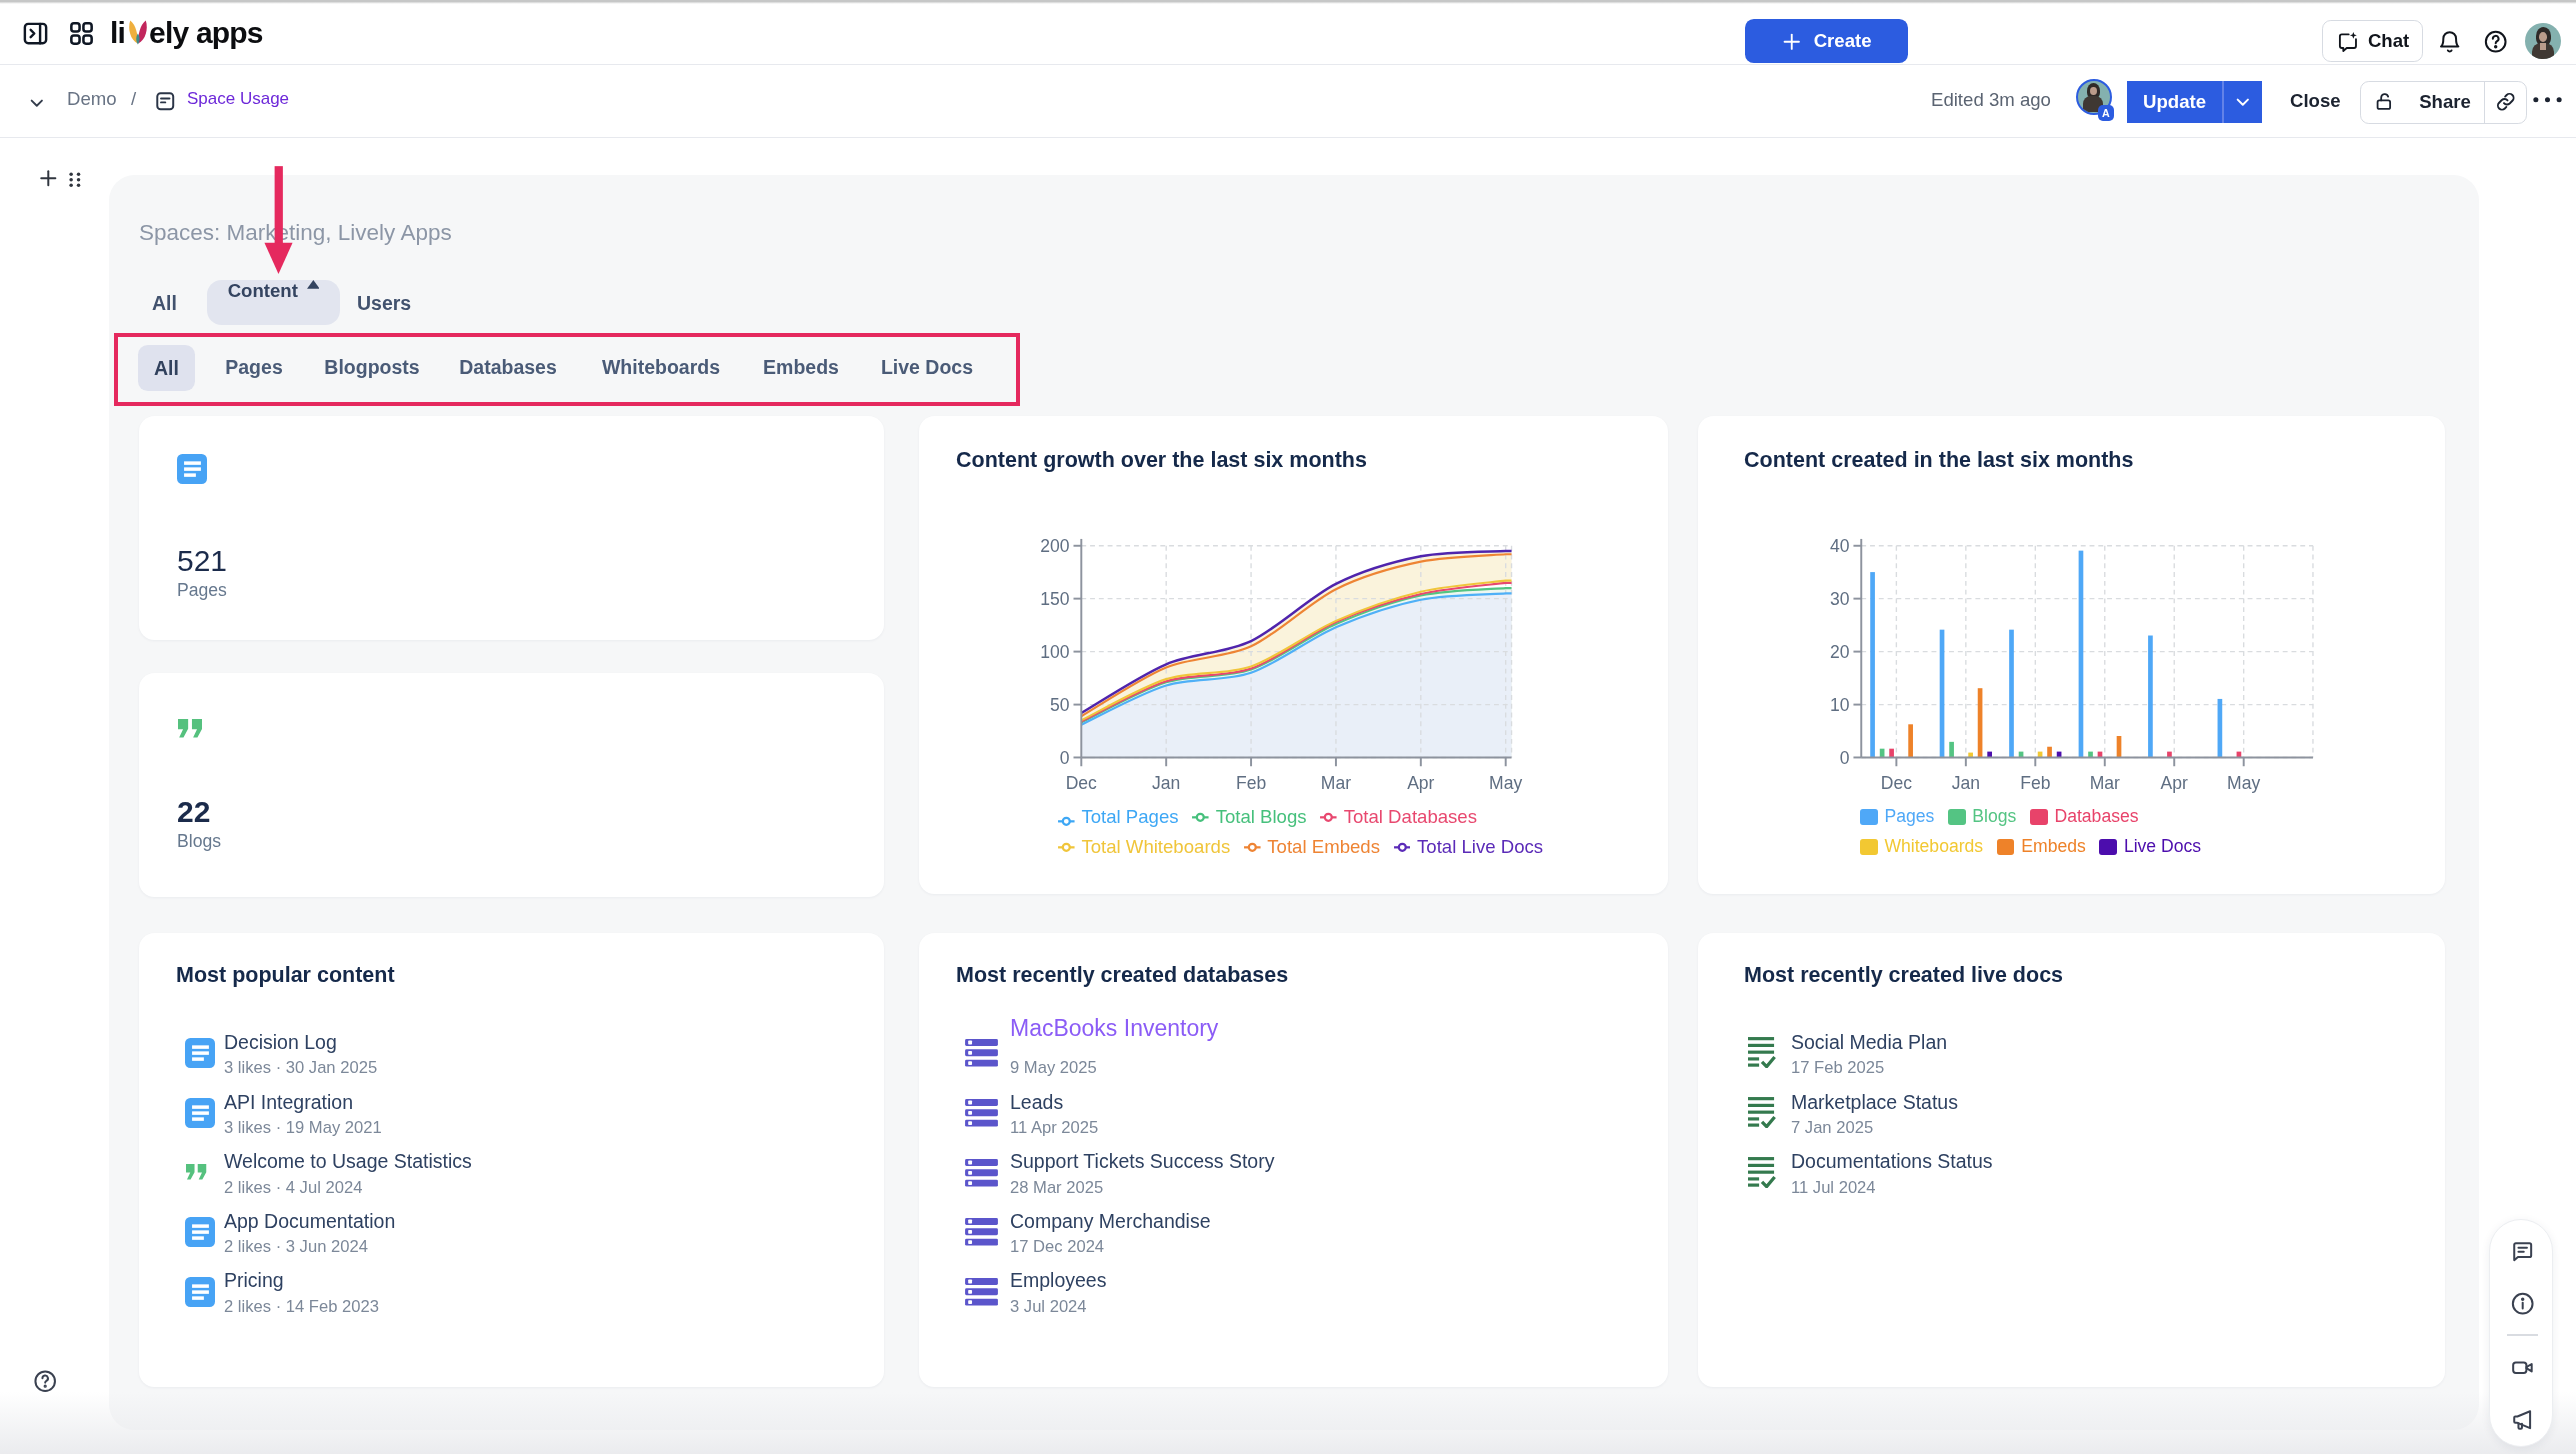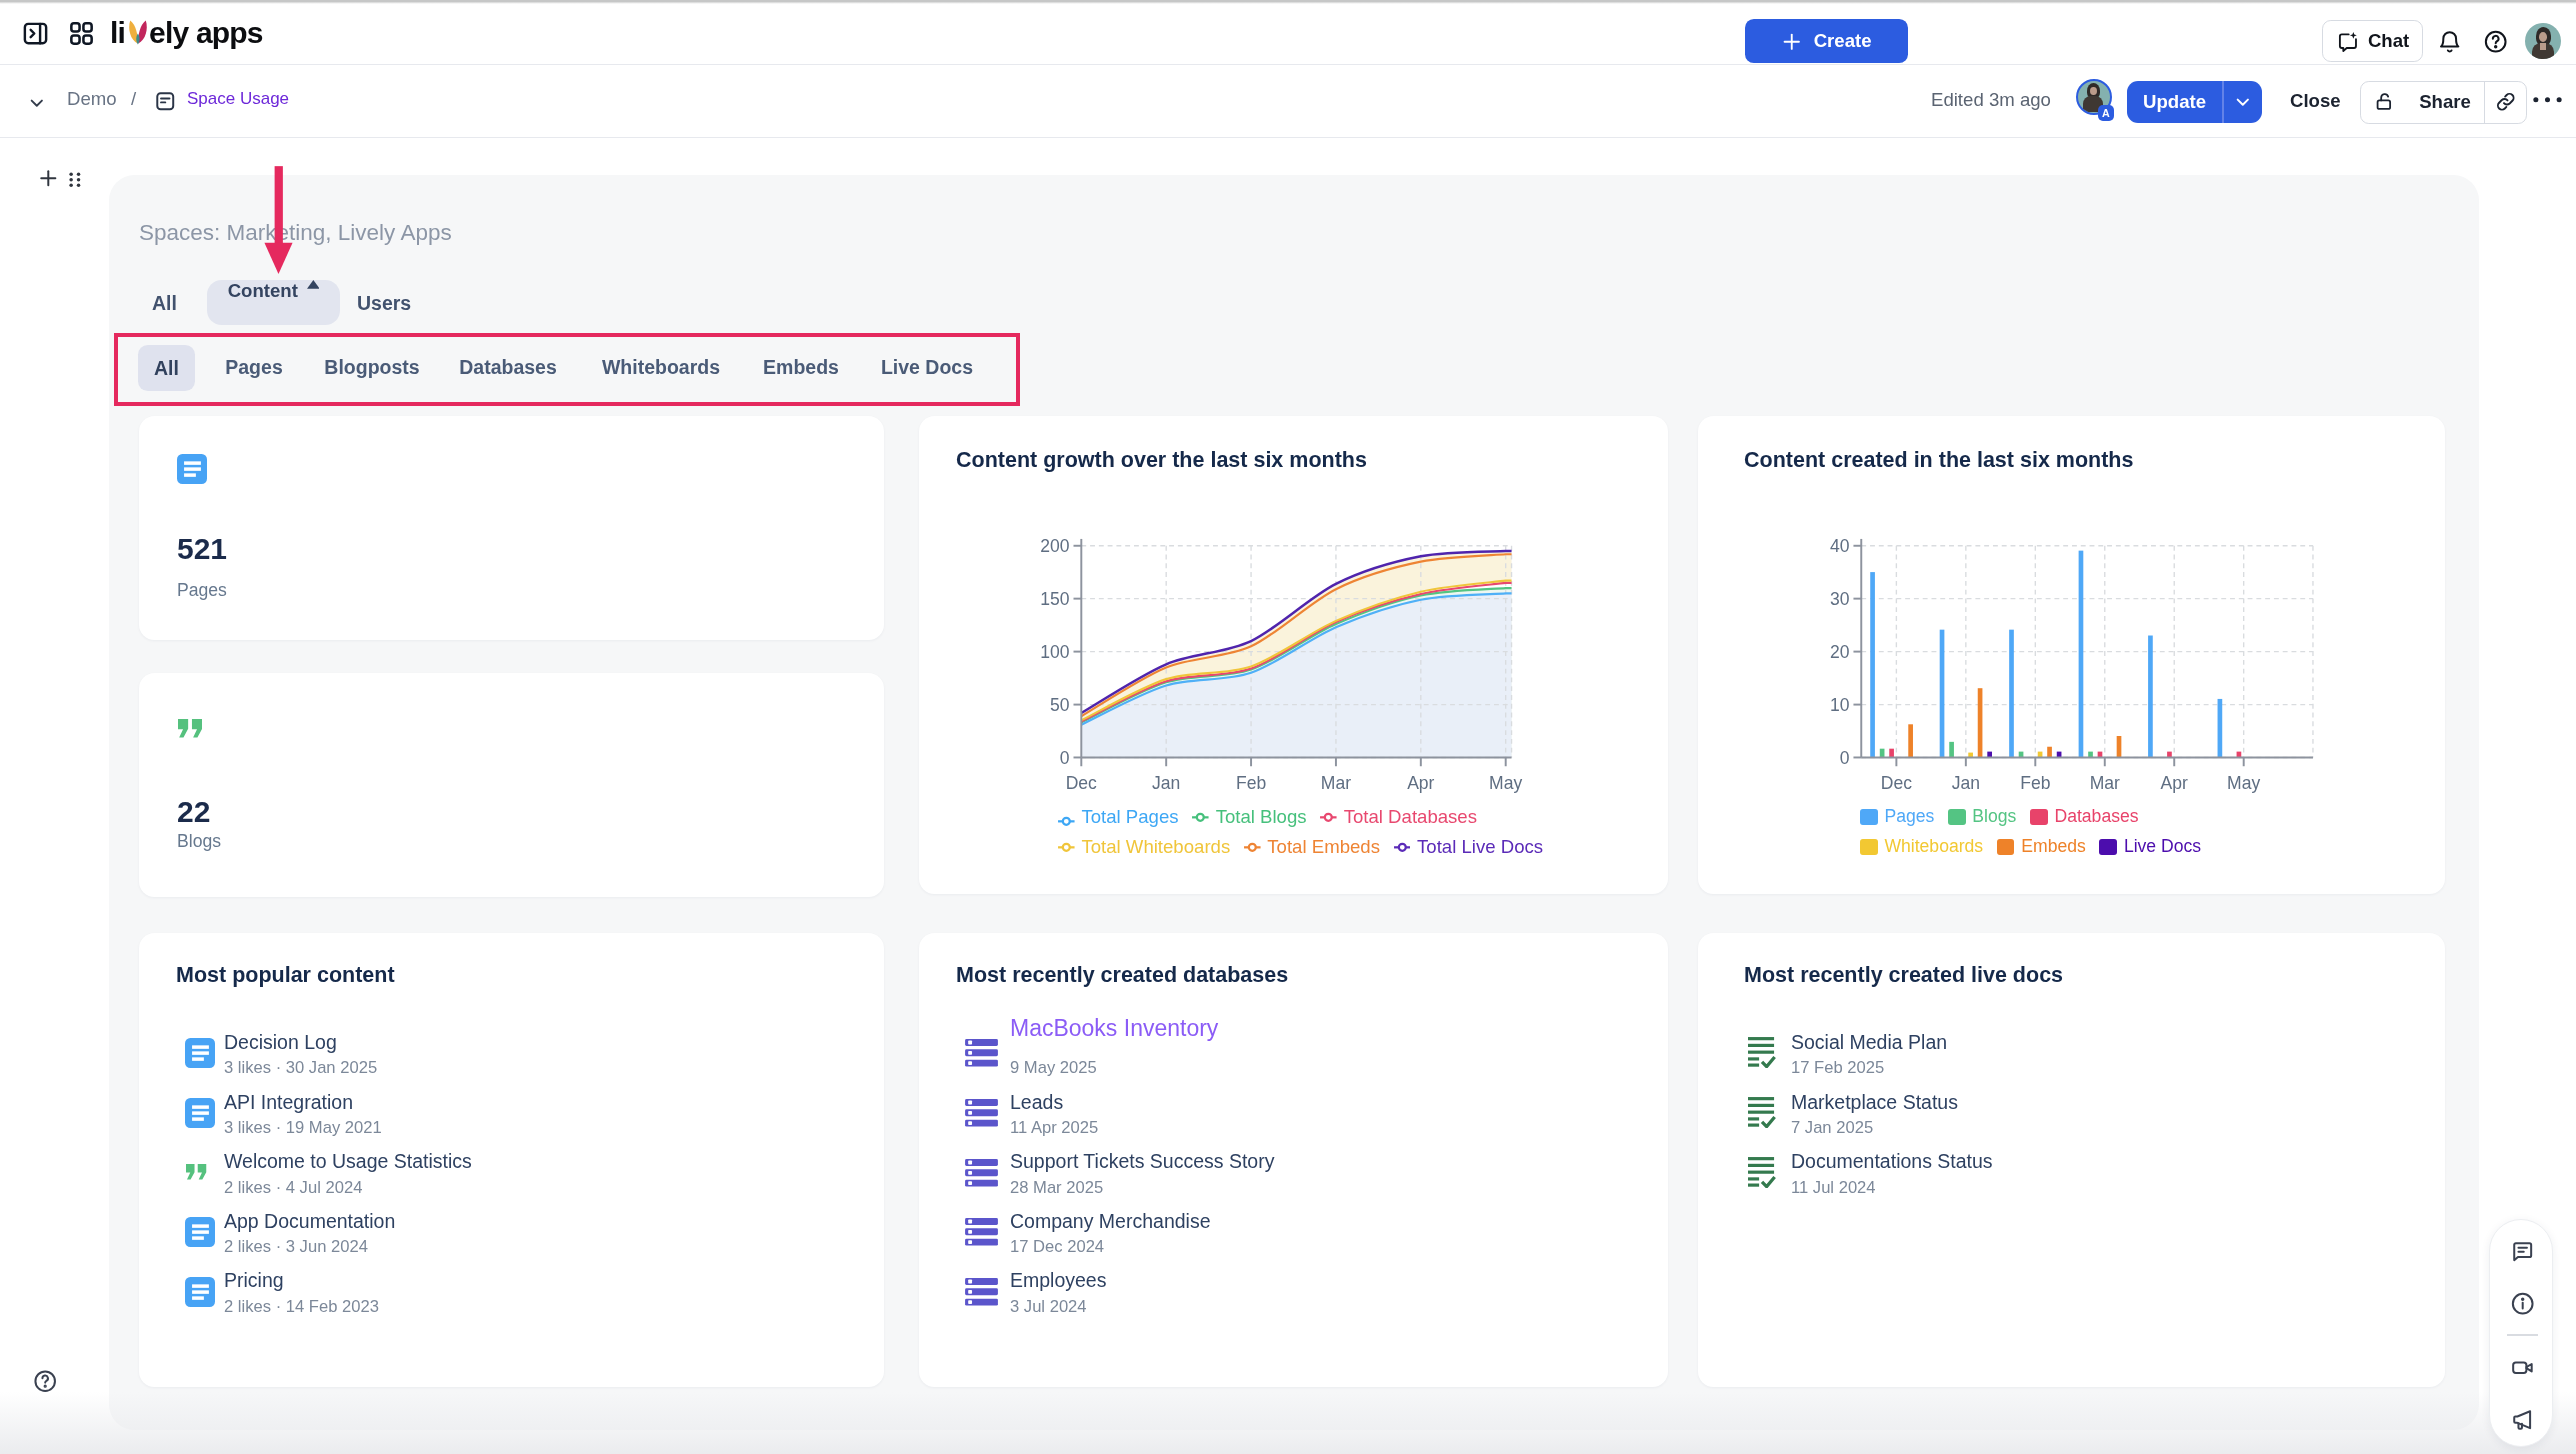--- a/index.html
+++ b/index.html
@@ -77,21 +77,21 @@
     </svg>
   <div class="t" style="left:187px;top:25.4px;font-size:17px;font-weight:400;color:#6d28d9">Space Usage</div>
 
   <div class="t" style="left:1931px;top:26px;font-size:18.6px;color:#5b6472">Edited 3m ago</div>
   <div class="abs" style="left:2076px;top:13.7px;width:36px;height:36px;border-radius:50%;background:#84b1af;border:2.9px solid #2c5ce0;overflow:hidden">
     <div style="position:absolute;left:8.8px;top:2px;width:13.7px;height:16.6px;border-radius:50% 50% 42% 42%;background:#2f2a28"></div>
     <div style="position:absolute;left:11.7px;top:5.9px;width:7.3px;height:8.8px;border-radius:50%;background:#bb9c8b"></div>
     <div style="position:absolute;left:4.9px;top:15.6px;width:20.5px;height:15.6px;border-radius:7.8px 7.8px 0 0;background:#3f3833"></div>
   </div>
   <div class="abs" style="left:2098px;top:40px;width:15.6px;height:15.6px;border-radius:4.9px;background:#2c5ce0;color:#fff;font-size:10.7px;font-weight:700;display:flex;align-items:center;justify-content:center">A</div>
-  <div class="abs" style="left:2127px;top:15.6px;height:42px;border-radius:11px;background:#2c5ce0;display:flex;align-items:center">
+  <div class="abs" style="left:2127px;top:15.6px;height:42px;border-radius:0;background:#2c5ce0;display:flex;align-items:center">
     <span style="width:95px;text-align:center;font-size:18.6px;font-weight:700;color:#fff">Update</span>
     <span style="width:1.5px;height:42px;background:#6282e8"></span>
     <span style="width:38px;display:flex;justify-content:center">
         <svg width="17.6" height="17.6" viewBox="0 0 24 24" fill="none" stroke="#fff" stroke-width="2.7" stroke-linecap="round" stroke-linejoin="round">
           <path d="M5 9 l7 7 7-7"></path>
         </svg>
       </span>
   </div>
   <div class="t" style="left:2290px;top:27px;font-size:18.6px;font-weight:600;color:#1c2330">Close</div>
   <div class="abs" style="left:2360px;top:15.6px;height:43px;border:1.5px solid #d7dbe2;border-radius:8.8px;display:flex;align-items:center;background:#fff">
@@ -160,21 +160,21 @@
 <div class="t" style="left:801px;top:358px;transform:translateX(-50%);font-size:19.5px;font-weight:600;color:#4a5b77">Embeds</div>
 <div class="t" style="left:927px;top:358px;transform:translateX(-50%);font-size:19.5px;font-weight:600;color:#4a5b77">Live Docs</div>
 
 <div class="card" style="left:139px;top:416px;width:745px;height:224px">
   <svg style="position:absolute;left:38px;top:38px" width="30" height="30" viewBox="0 0 31 31">
       <rect width="31" height="31" rx="5.5" fill="#47a3f5"></rect>
       <rect x="7.3" y="7.6" width="17.4" height="3.6" fill="#fff"></rect>
       <rect x="7.3" y="13.8" width="17.4" height="3.6" fill="#fff"></rect>
       <rect x="7.3" y="20" width="12.2" height="3.6" fill="#fff"></rect>
     </svg>
-  <div class="t" style="left:38px;top:118px;font-size:30px;font-weight:700;color:#1b2b4b">521</div>
+  <div class="t" style="left:38px;top:130px;font-size:30px;font-weight:400;color:#1b2b4b">521</div>
   <div class="t" style="left:38px;top:166px;font-size:17.6px;color:#66788e">Pages</div>
 </div>
 <div class="card" style="left:139px;top:673px;width:745px;height:224px">
   <svg style="position:absolute;left:39px;top:46px" width="24.4" height="18.6" viewBox="0 0 25 19">
       <path d="M0,0 H10.4 V10 L5.6,19 H1.2 L5.2,10.4 H0 Z" fill="#55c17e"></path>
       <path d="M14.3,0 H24.7 V10 L19.9,19 H15.5 L19.5,10.4 H14.3 Z" fill="#55c17e"></path>
     </svg>
   <div class="t" style="left:38px;top:124px;font-size:30px;font-weight:700;color:#1b2b4b">22</div>
   <div class="t" style="left:38px;top:160px;font-size:17.6px;color:#66788e">Blogs</div>
 </div>

